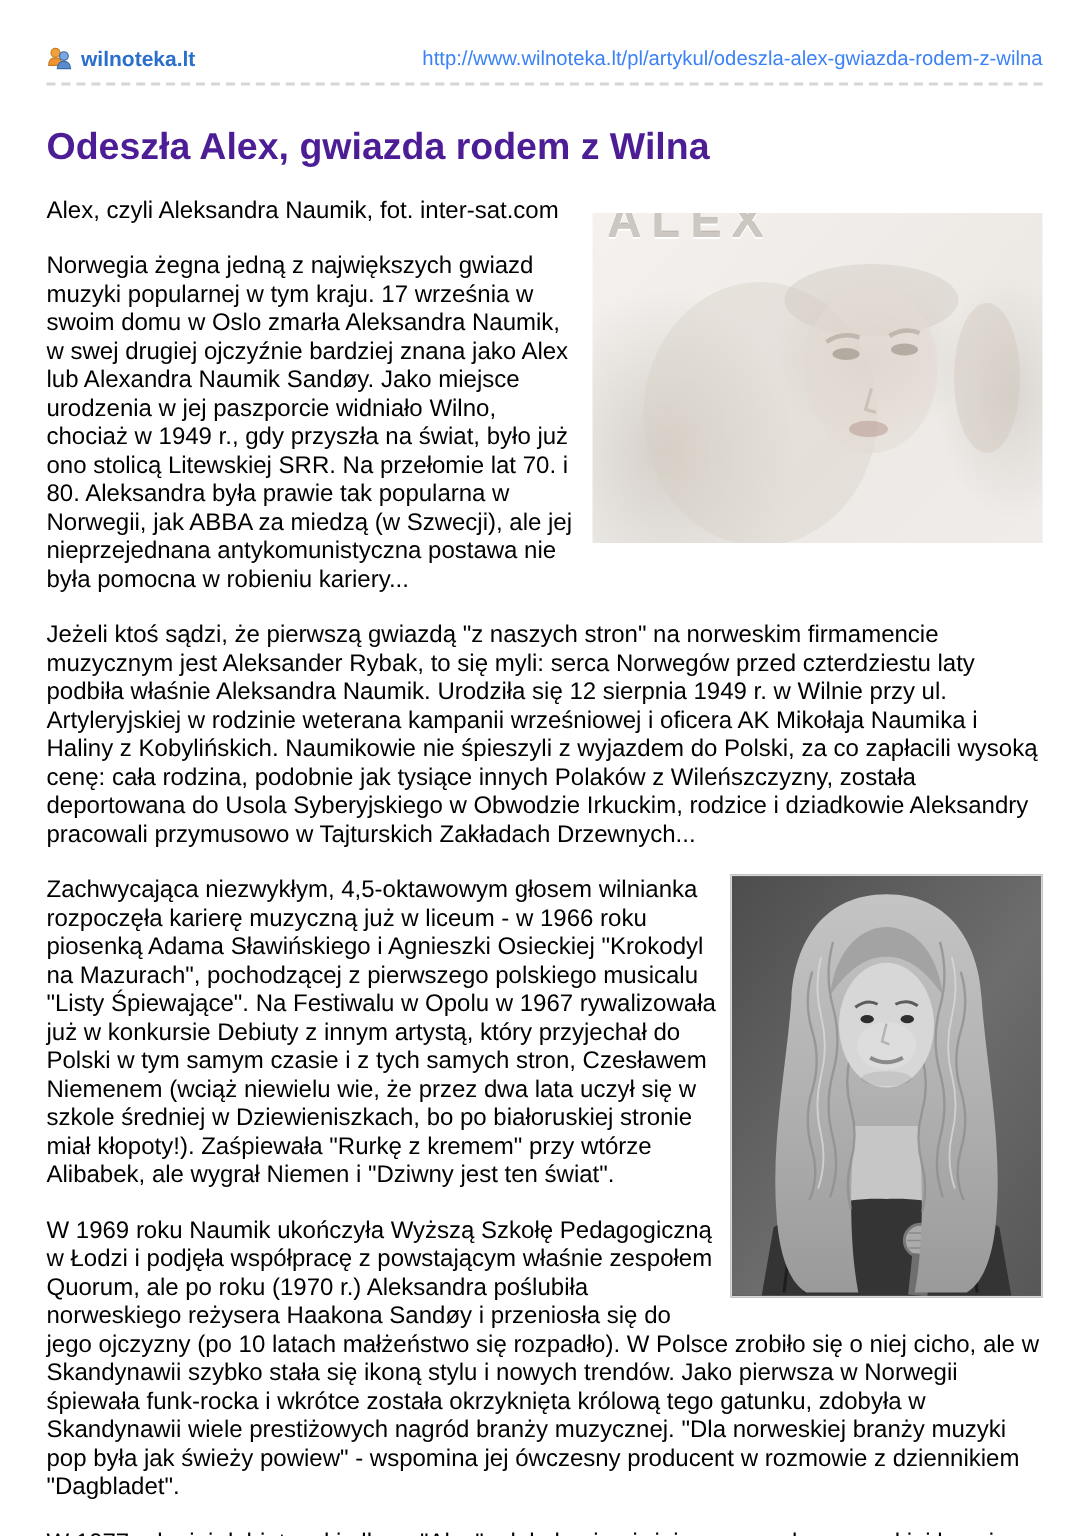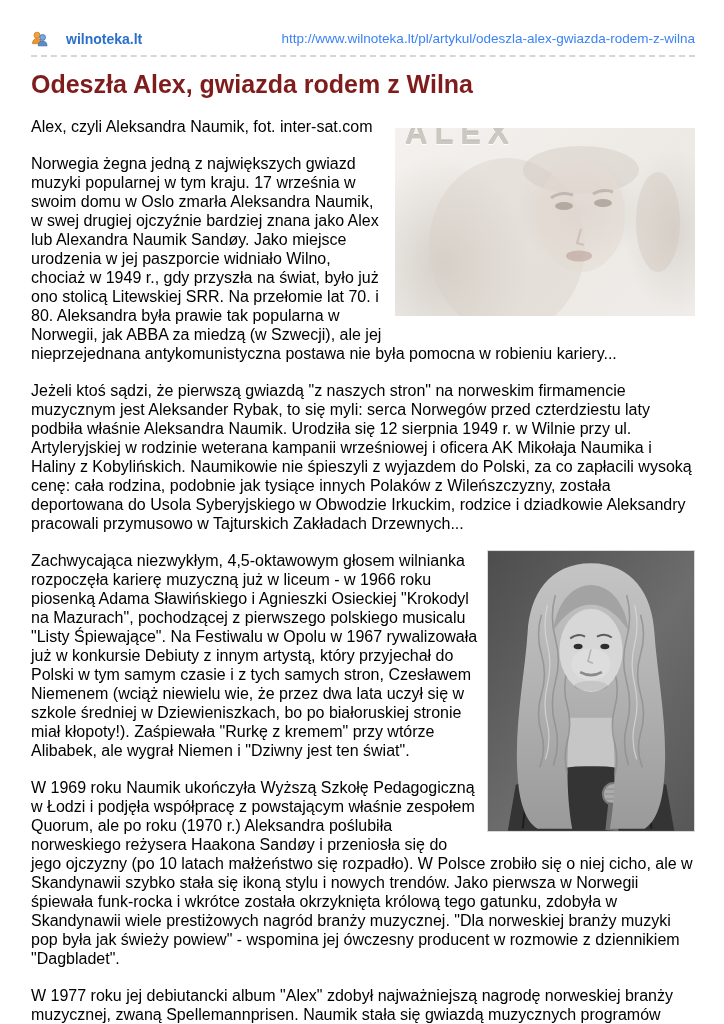--- a/index.html
+++ b/index.html
@@ -15,21 +15,21 @@
   .page { padding: 30px 29px 30px 31px; }
 
   
   .header {
     display: flex;
     justify-content: space-between;
     align-items: center;
     padding-bottom: 8px;
     border-bottom: 2px dashed #d6d6d6;
   }
-  .brand { display: flex; align-items: center; gap: 18px; }
+  .brand { display: flex; align-items: center; gap: 6px; }
   .brand .logo { width: 17px; height: 17px; flex: 0 0 auto; }
   .site-name {
     color: #2a6fcb;
     font-weight: bold;
     font-size: 14px;
     text-decoration: none;
     cursor: pointer;
   }
   .page-url {
     color: #3b82f6;
@@ -37,32 +37,32 @@
     text-decoration: none;
     cursor: pointer;
   }
 
   
   .article { font-size: 16px; line-height: 19px; }
   h1.title {
     font-size: 25px;
     line-height: 29px;
     font-weight: bold;
-    margin: 13px 0 15px 0;
-    color: #7f1d1d;
+    margin: 27px 0 15px 0;
+    color: #4c1d95;
   }
   .article p { margin: 18px 0 7px 0; }
   p.caption { margin-bottom: 14px; }
 
   
   figure { margin: 0; padding: 0; }
   .cover-figure {
     float: right;
     width: 300px;
-    height: 188px;
+    height: 220px;
     margin: 14px 0 10px 8px;
     position: relative;
     overflow: hidden;
     background:
       radial-gradient(ellipse 95px 75px at 62% 44%, rgba(190,178,168,0.40), rgba(190,178,168,0) 70%),
       radial-gradient(ellipse 120px 150px at 16% 72%, rgba(172,162,150,0.38), rgba(172,162,150,0) 72%),
       radial-gradient(ellipse 70px 115px at 93% 55%, rgba(178,168,158,0.32), rgba(178,168,158,0) 72%),
       linear-gradient(135deg, #f4f1ee 0%, #edeae6 60%, #efece9 100%);
     text-decoration: underline;
   }

